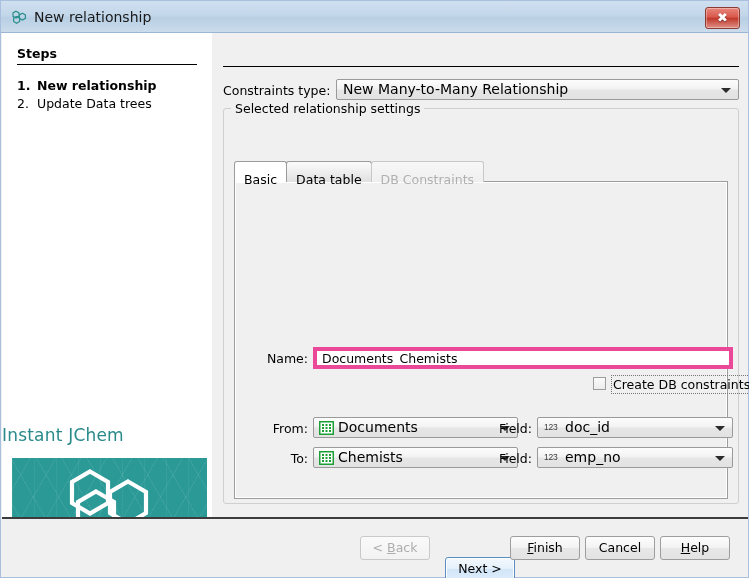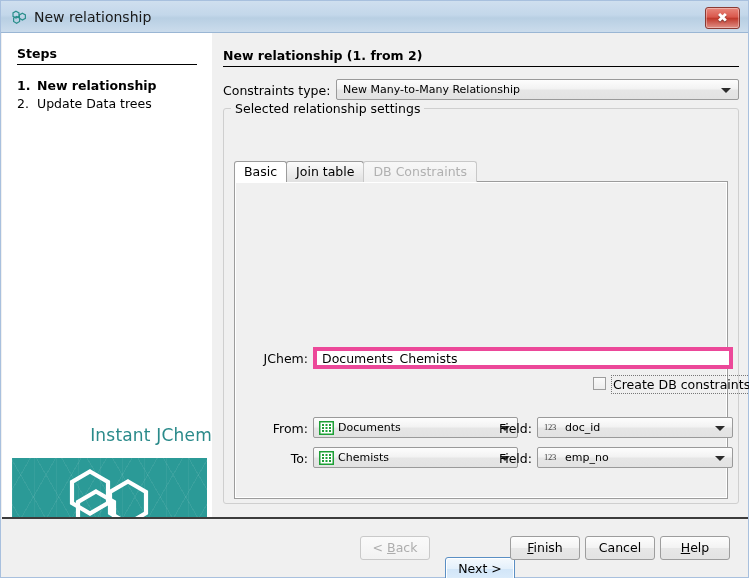--- a/index.html
+++ b/index.html
@@ -90,21 +90,21 @@
     white-space: nowrap;
   }
   .step-num { display: inline-block; width: 20px; }
   .step-row.current { font-weight: bold; }
 
   
   #brand-text {
     position: absolute;
     left: 0; top: 392px;
     width: 210px;
-    text-align: right;
+    text-align: left;
     font-size: 17px;
     color: #2a8a8a;
     letter-spacing: 0.2px;
   }
   #brand-panel {
     position: absolute;
     left: 10px; top: 425px;
     width: 195px; height: 91px;
     background:
       repeating-linear-gradient(60deg, rgba(255,255,255,0.07) 0 1px, rgba(255,255,255,0) 1px 22px),
@@ -155,21 +155,21 @@
     border: 1px solid #9a9a9a;
     border-radius: 2px;
     background: linear-gradient(to bottom, #fdfdfd 0%, #f2f2f2 48%, #e6e6e6 52%, #e2e2e2 100%);
     cursor: pointer;
   }
   .combo .combo-text {
     position: absolute;
     left: 6px; top: 0;
     right: 22px;
     line-height: 19px;
-    font-size: 11px;
+    font-size: 14px;
     color: #000;
     white-space: nowrap;
     overflow: hidden;
   }
   .combo .arrow {
     position: absolute;
     right: 7px; top: 50%;
     margin-top: -2px;
     width: 0; height: 0;
     border-left: 5px solid transparent;
@@ -182,21 +182,21 @@
     margin-top: -7px;
     width: 15px; height: 14px;
   }
   .combo.with-icon .combo-text { left: 24px; }
   .combo .num-icon {
     position: absolute;
     left: 6px; top: 50%;
     margin-top: -6px;
     font-size: 8.5px;
     color: #3a3a3a;
-    font-family: Liberation Serif, serif;
+    font-family: Liberation Sans, sans-serif;
     letter-spacing: -0.2px;
   }
   .combo.with-num .combo-text { left: 27px; }
 
   #reltype-combo { left: 124px; top: 46px; width: 403px; }
 
   
   #groupbox {
     position: absolute;
     left: 11px; top: 75px;
@@ -221,21 +221,21 @@
     position: absolute;
     left: 22px; top: 128px;
     height: 21px;
     z-index: 2;
   }
   .tab {
     position: relative;
     float: left;
     height: 21px;
     box-sizing: border-box;
-    padding: 0 9px;
+    padding: 8px 9px;
     line-height: 20px;
     font-size: 12.5px;
     color: #000;
     border: 1px solid #9c9c9c;
     border-bottom: none;
     border-radius: 3px 3px 0 0;
     background: linear-gradient(to bottom, #fbfbfb 0%, #eeeeee 50%, #e0e0e0 100%);
     margin-right: -1px;
     cursor: pointer;
     white-space: nowrap;
@@ -414,42 +414,41 @@
             <polygon points="60,16 78,26.5 78,47.5 60,58 42,47.5 42,26.5"></polygon>
             <polygon points="28,26 46,36.5 46,57.5 28,68 10,57.5 10,36.5"></polygon>
           </g>
         </svg>
       </span>
     </div>
   </div>
 
   <div id="main-panel">
 
-    <div id="page-title">New relationship (1. from 2)</div>
     <div id="page-title-rule"></div>
 
     <div id="reltype-label">Constraints type:</div>
     <div class="combo" id="reltype-combo">
       <span class="combo-text">New Many-to-Many Relationship</span>
       <span class="arrow"></span>
     </div>
 
     <div id="groupbox"></div>
     <div id="groupbox-title">Selected relationship settings</div>
 
     <div id="tabstrip">
       <div class="tab active">Basic</div>
-      <div class="tab">Join table</div>
+      <div class="tab">Data table</div>
       <div class="tab disabled">DB Constraints</div>
       <div style="clear:both"></div>
     </div>
 
     <div id="tabpanel">
 
-      <div class="form-label" id="name-label">JChem:</div>
+      <div class="form-label" id="name-label">Name:</div>
       <input id="name-input" type="text" value="Documents_Chemists" style="">
 
       <div id="dbconstraints-check">
         <span class="box"></span>
         <span class="lbl">Create DB constraints</span>
       </div>
 
       <div class="form-label" id="from-label">From:</div>
       <div class="combo with-icon" id="from-combo">
         <span class="icon-slot">

